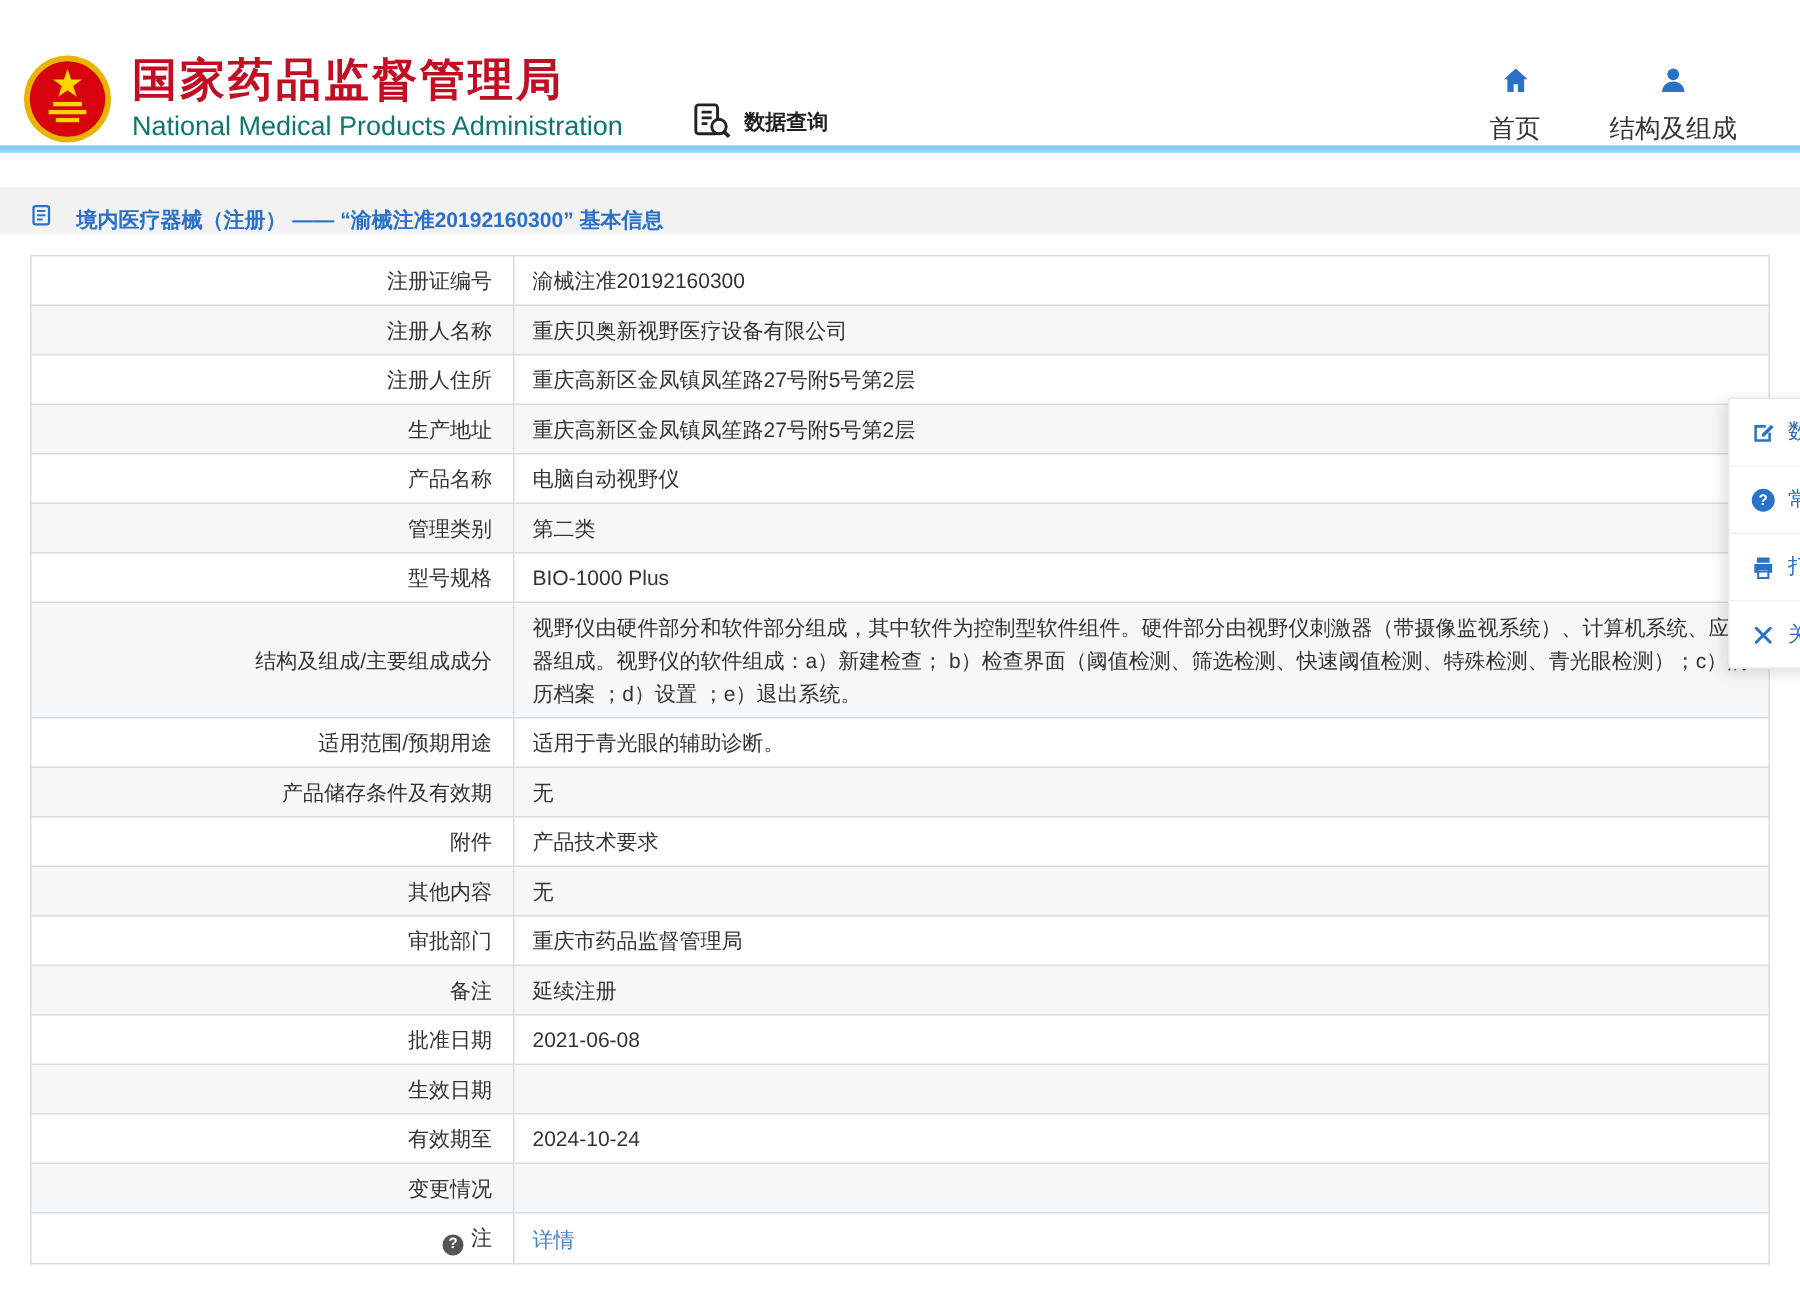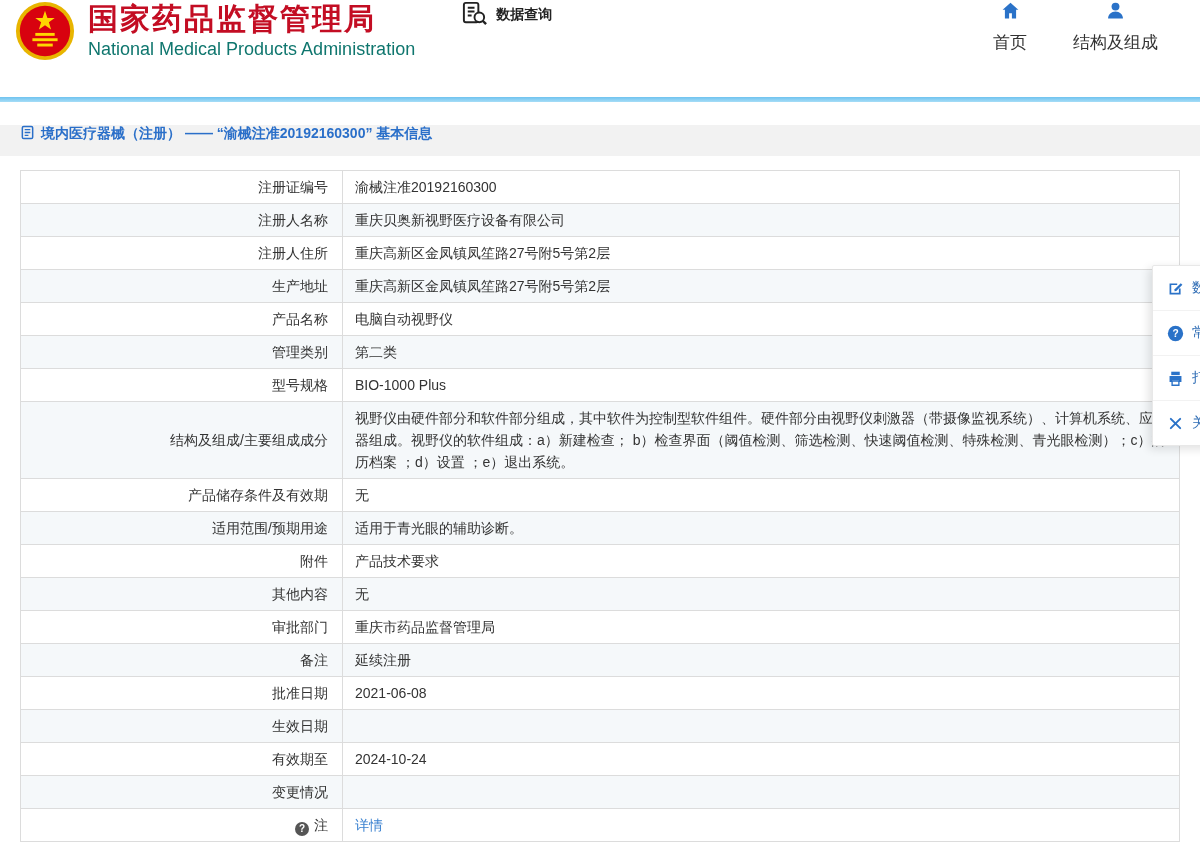--- a/index.html
+++ b/index.html
@@ -6,35 +6,35 @@
   html,body { width:1200px; height:859px; }
   body {
     font-family:"Liberation Sans","DejaVu Sans",sans-serif;
     background:#ffffff;
     position:relative;
     overflow:hidden;
     color:#333;
   }
 
   
-  .header { height:97px; display:flex; align-items:flex-start; padding:0 42px 0 14px; background:#fff; }
+  .header { height:97px; display:flex; align-items:flex-end; padding:0 42px 0 14px; background:#fff; }
   .logo-block { display:flex; align-items:center; cursor:pointer; }
   .logo { width:62px; height:62px; flex:0 0 auto; }
   .org { margin-left:12px; }
   .org-cn { font-size:30px; font-weight:bold; color:#c30d23; letter-spacing:2px; line-height:1.15; }
   .org-en { font-size:18px; color:#0f766e; margin-top:3px; }
   .section-title { display:flex; align-items:center; gap:8px; margin-left:46px; font-size:14px; font-weight:bold; color:#222; }
   .nav { margin-left:auto; display:flex; gap:46px; }
   .nav-item { display:flex; flex-direction:column; align-items:center; gap:5px; font-size:17px; color:#333; cursor:pointer; }
 
   
   .top-bar { height:5px; background:linear-gradient(#6fc3ef,#a6ddf7); }
 
   
-  .crumb { margin-top:23px; height:31px; background:#f2f2f2; display:flex; align-items:flex-start; gap:6px; padding:0 20px; }
+  .crumb { margin-top:23px; height:31px; background:#f2f2f2; display:flex; align-items:flex-end; gap:16px; padding:0 20px; }
   .crumb-title { font-size:14px; font-weight:bold; color:#2a6fc9; }
 
   
   .table-wrap { margin:14px 20px 0 20px; }
   table { width:100%; border-collapse:collapse; table-layout:fixed; }
   td { border:1px solid #dcdcdc; font-size:14px; color:#333; padding:5px 12px; line-height:22px; height:33px; vertical-align:middle; word-break:break-all; }
   td.label-cell { width:322px; text-align:right; padding-right:14px; color:#333; }
   tr:nth-child(even) td { background:#f5f8fa; }
   td.value-cell a { color:#3b82d0; text-decoration:none; }
   .note-ic { display:inline-block; width:14px; height:14px; border-radius:50%; background:#555; color:#fff; font-size:10px; line-height:14px; text-align:center; margin-right:5px; vertical-align:-2px; font-weight:bold; }
@@ -141,26 +141,26 @@
         </tr>
         <tr>
           <td class="label-cell">型号规格</td>
           <td class="value-cell">BIO-1000 Plus</td>
         </tr>
         <tr>
           <td class="label-cell">结构及组成/主要组成成分</td>
           <td class="value-cell">视野仪由硬件部分和软件部分组成，其中软件为控制型软件组件。硬件部分由视野仪刺激器（带摄像监视系统）、计算机系统、应答器组成。视野仪的软件组成：a）新建检查； b）检查界面（阈值检测、筛选检测、快速阈值检测、特殊检测、青光眼检测）；c）病历档案 ；d）设置 ；e）退出系统。</td>
         </tr>
         <tr>
+          <td class="label-cell">适用范围/预期用途</td>
+          <td class="value-cell">适用于青光眼的辅助诊断。</td>
+        </tr>
+        <tr>
           <td class="label-cell">产品储存条件及有效期</td>
           <td class="value-cell">无</td>
-        </tr>
-        <tr>
-          <td class="label-cell">适用范围/预期用途</td>
-          <td class="value-cell">适用于青光眼的辅助诊断。</td>
         </tr>
         <tr>
           <td class="label-cell">附件</td>
           <td class="value-cell">产品技术要求</td>
         </tr>
         <tr>
           <td class="label-cell">其他内容</td>
           <td class="value-cell">无</td>
         </tr>
         <tr>

